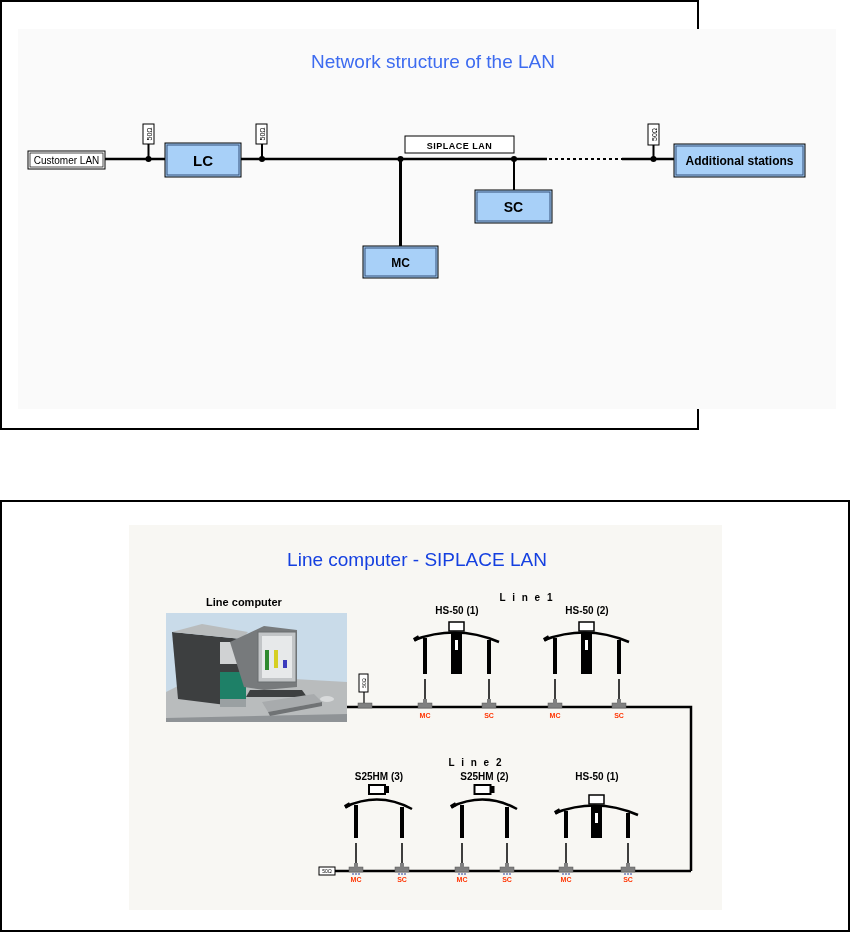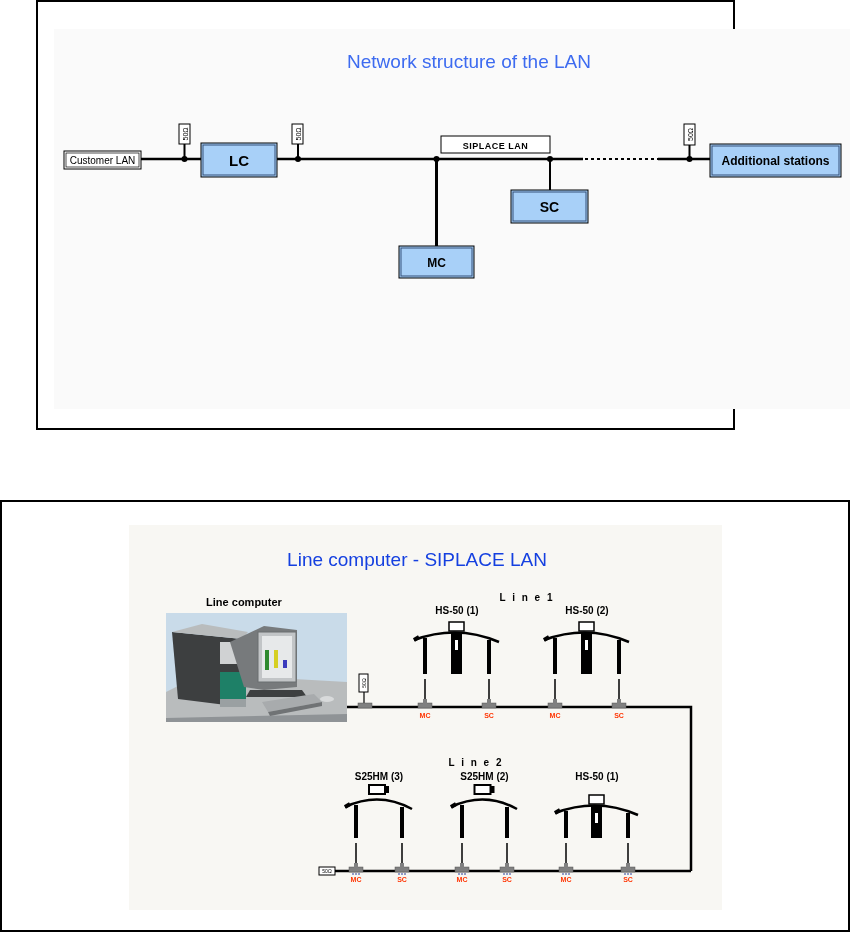--- a/index.html
+++ b/index.html
@@ -1,18 +1,18 @@
 <!DOCTYPE html>
 <html><head>
 <meta charset="utf-8">
 <style>
   html, body { margin:0; padding:0; background:#ffffff; }
   body { width:850px; height:932px; position:relative; overflow:hidden; font-family:"Liberation Sans", sans-serif; }
   .frame { position:absolute; border:2px solid #000; box-sizing:border-box; background:#fff; }
-  #frame1 { left:0; top:0; width:699px; height:430px;margin-left:36px; }
+  #frame1 { left:0; top:0; width:699px; height:430px; }
   #frame2 { left:0; top:500px; width:850px; height:432px;padding-left:28px; }
   svg { position:absolute; left:0; top:0; }
   svg text { font-family:"Liberation Sans", sans-serif; }
 </style>
 </head>
 <body>
 
 <div class="frame" id="frame1">
 <svg width="850" height="430">
   <rect x="16" y="27" width="818" height="380" fill="#fafafa"></rect>

